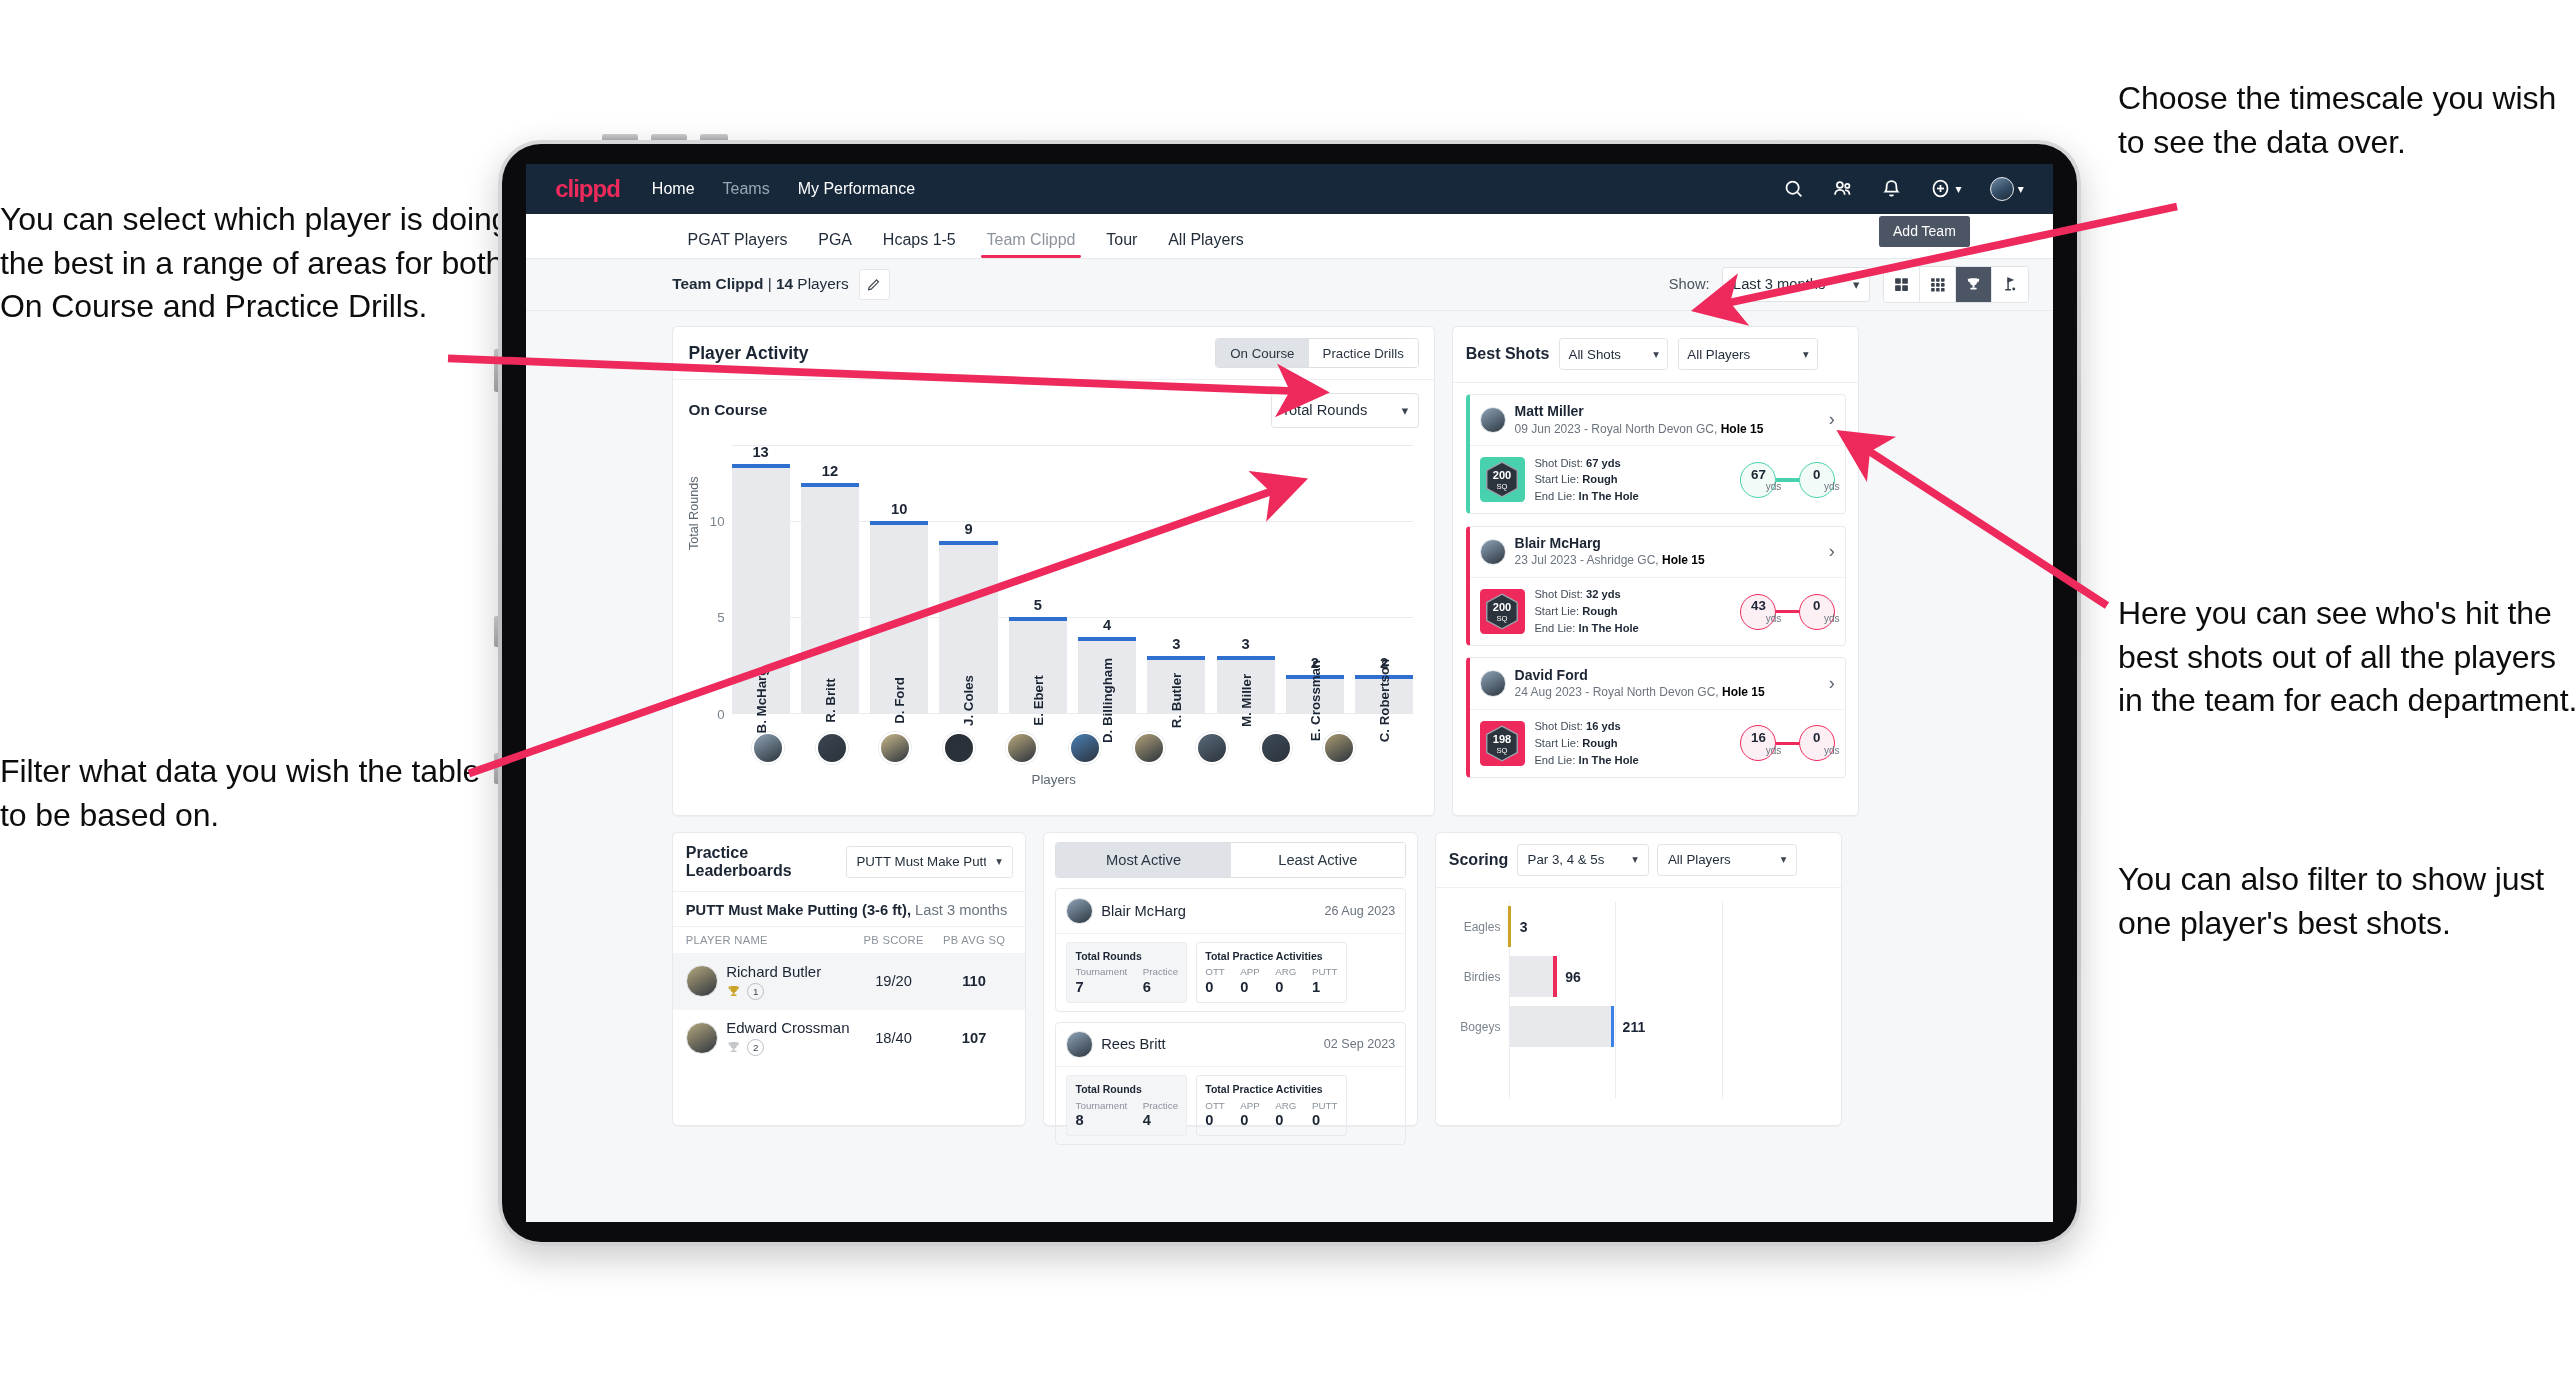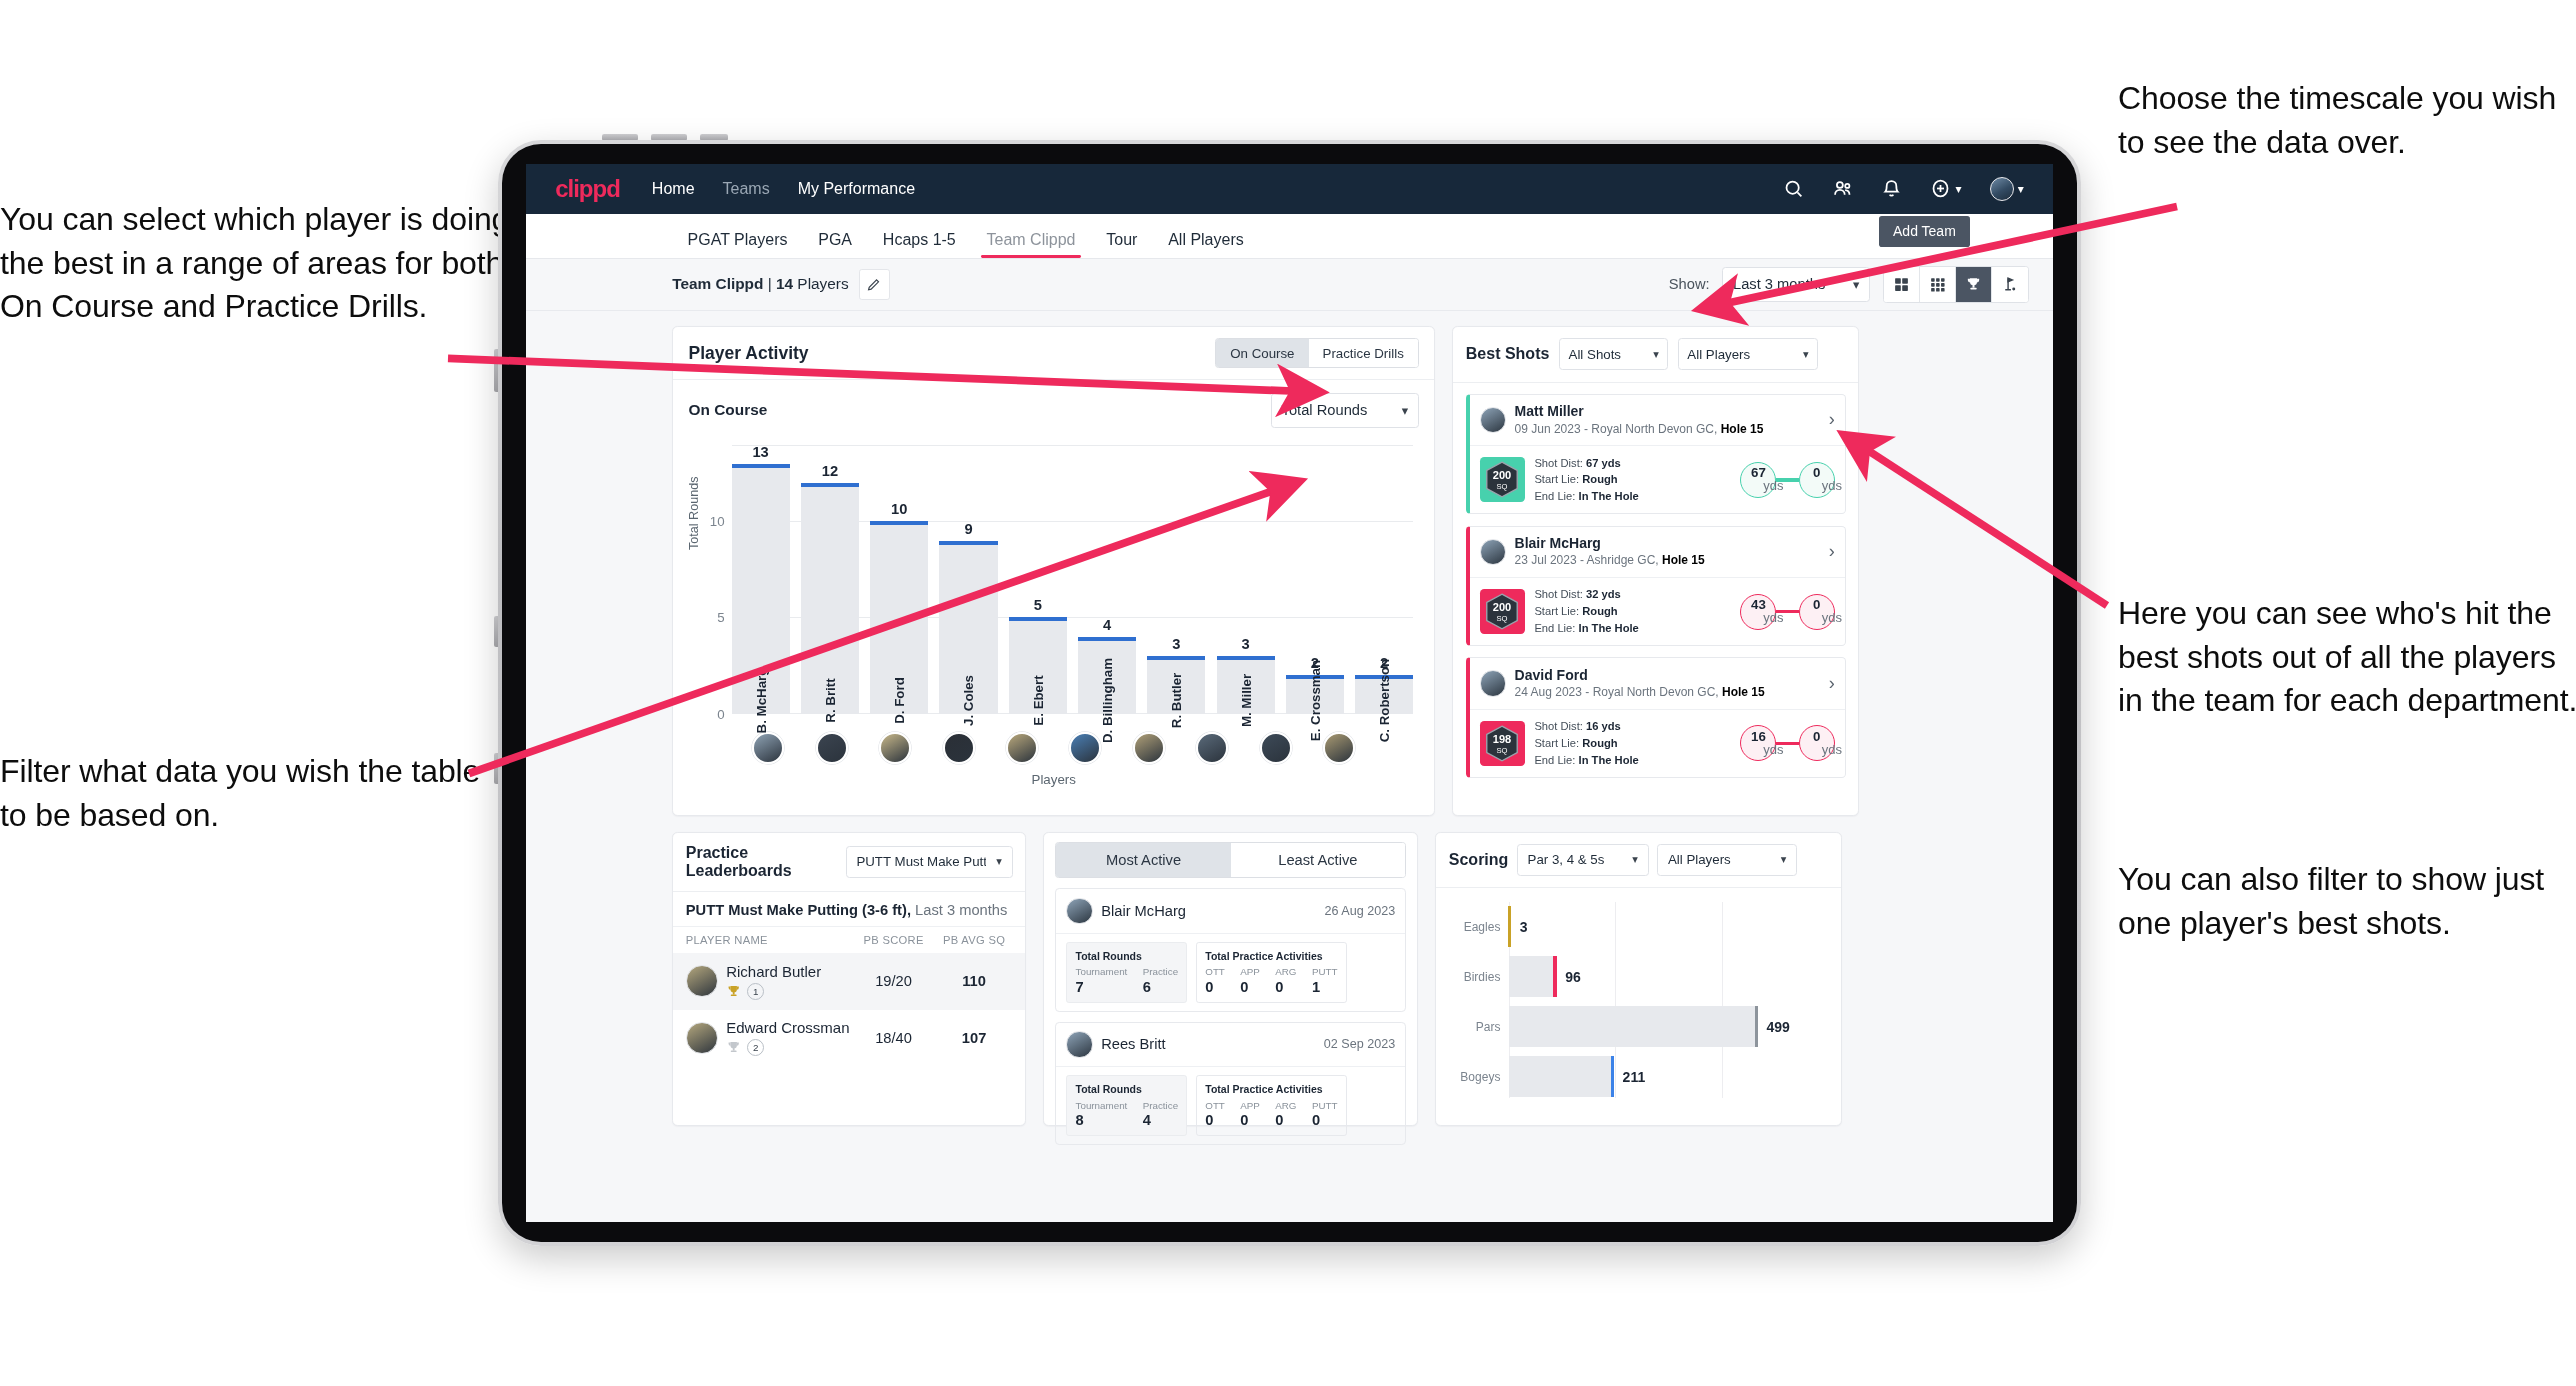--- a/index.html
+++ b/index.html
@@ -194,21 +194,21 @@
   .hexbox.pink { background:#ee2a5c; }
   .shot-lines { font-size: 11.2px; color:#444e59; line-height:1.5; }
   .shot-lines b { color:#1b2533;text-align:center; }
   .dumbbell { margin-left:auto; display:flex; align-items:center; }
   .dbcircle {
     width: 36px; height: 36px; border-radius: 50%; border: 1.4px solid #47d1ad;
     background:#f3fbf8; display:flex; flex-direction:column; align-items:center; justify-content:center;
   }
   .dbcircle.pink { border-color:#ee2a5c; background:#fdf0f4; }
   .dbnum { font-size: 13.3px; font-weight:700; color:#1b2533; line-height:1; }
-  .dbunit { font-size: 13px; color:#6b747e; line-height:1.1;margin-left:30px; }
+  .dbunit { font-size: 10px; color:#6b747e; line-height:1.1;margin-left:30px; }
   .dbbar { width: 22.4px; height: 3.5px; background:#47d1ad; }
   .dbbar.pink { background:#ee2a5c; }
 
   
   .content2 { padding: 15.4px 24px 0 146px; display: flex; gap: 17px; }
   #practice-leaderboards { width: 354px; height: 294px; }
   #activity-panel { width: 375px; height: 294px; }
   #scoring-panel { width: 407px; height: 294px; }
 
   .pl-head { display:flex; align-items:center; padding: 11.2px 12.6px; border-bottom:0.7px solid #eceef1; gap: 9.8px; }
@@ -806,27 +806,20 @@
                     </div>
                   </div>
                   <div class="sc-row">
                     <div class="sc-cat">Birdies</div>
                     <div class="sc-bartrack">
                       <div class="sc-bar" style="width:15%;--endc:#ee2a5c;"></div>
                       <div class="sc-val" style="left:calc(15% + 8.4px)">96</div>
                     </div>
                   </div>
                   <div class="sc-row">
-                    <div class="sc-cat">Pars</div>
-                    <div class="sc-bartrack">
-                      <div class="sc-bar" style="width:77.96875%;--endc:#8d949c;"></div>
-                      <div class="sc-val" style="left:calc(77.96875% + 8.4px)">499</div>
-                    </div>
-                  </div>
-                  <div class="sc-row">
                     <div class="sc-cat">Bogeys</div>
                     <div class="sc-bartrack">
                       <div class="sc-bar" style="width:32.96875%;--endc:#3b82e8;"></div>
                       <div class="sc-val" style="left:calc(32.96875% + 8.4px)">211</div>
                     </div>
                   </div>
                 </div>
             </div>
           </div>
         </div>

